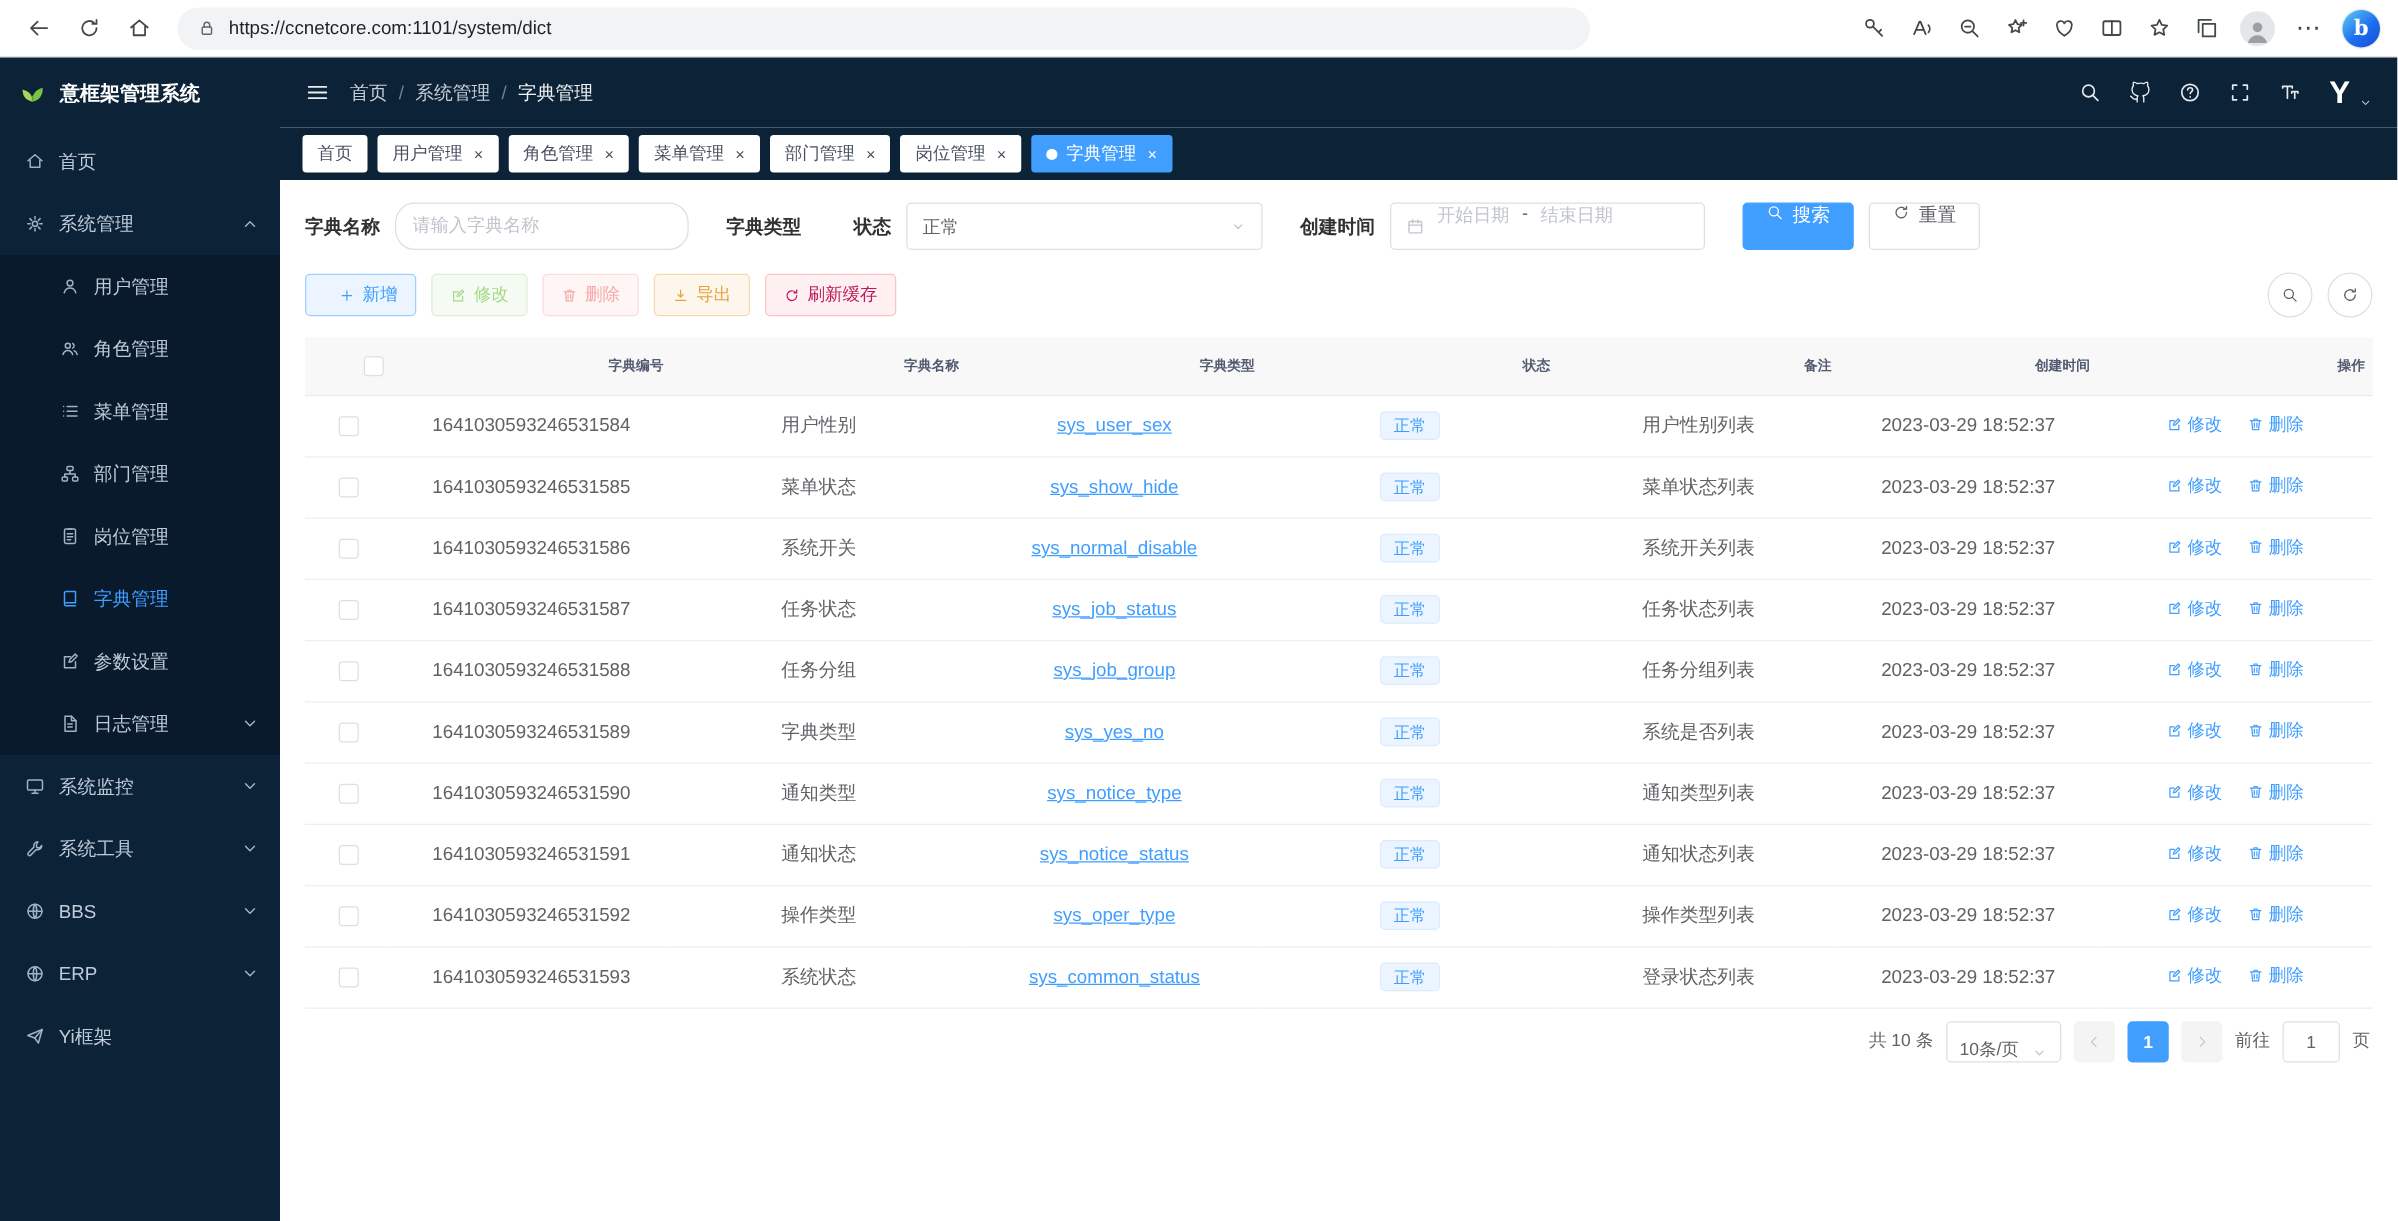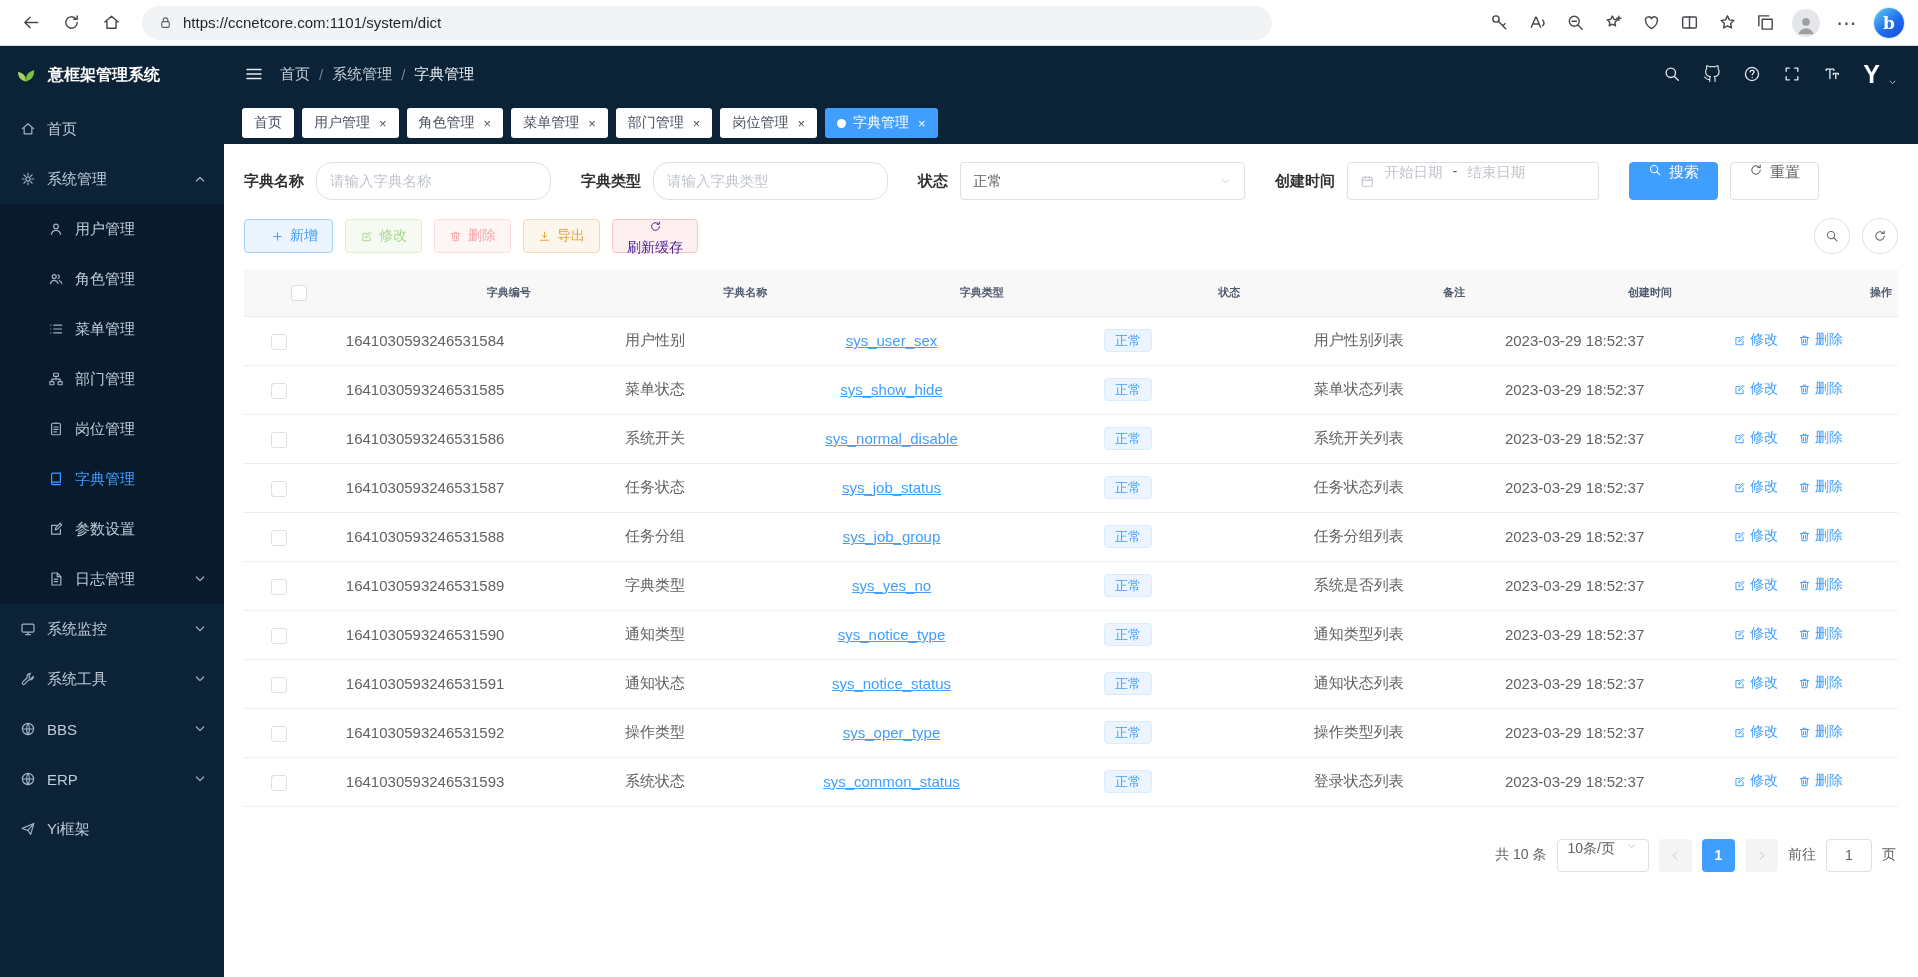--- a/index.html
+++ b/index.html
@@ -70,35 +70,35 @@
   .btn [data-icon]{ font-size:14px; }
   .btn.primary{ background:#409eff; border-color:#409eff; color:#fff; margin-right:12px; }
 
   .toolbar{ display:flex; align-items:center; gap:12px; margin-top:18px; }
   .tbtn{ height:34px; border-radius:4px; font-size:14px; display:inline-flex; align-items:center; gap:6px; padding:0 14px; cursor:pointer; border:1px solid; font-family:inherit; white-space:nowrap; }
   .tbtn [data-icon]{ font-size:13px; }
   .tbtn.add{ background:#ecf5ff; border-color:#a0cfff; color:#409eff;padding-left:26px; }
   .tbtn.edit{ background:#f0f9eb; border-color:#c2e7b0; color:#67c23a; opacity:.6; cursor:not-allowed; }
   .tbtn.del{ background:#fef0f0; border-color:#fbc4c4; color:#f56c6c; opacity:.6; cursor:not-allowed; }
   .tbtn.export{ background:#fdf6ec; border-color:#f5dab1; color:#e6a23c; }
-  .tbtn.cache{ background:#fef0f0; border-color:#fbc4c4; color:#4c1d95;flex-direction:column; }
+  .tbtn.cache{ background:#fef0f0; border-color:#fbc4c4; color:#be185d; }
   .tool-right{ margin-left:auto; display:flex; gap:12px; }
   .circle-btn{ width:36px; height:36px; border-radius:50%; border:1px solid #dcdfe6; background:#fff; color:#606266; display:flex; align-items:center; justify-content:center; font-size:14px; cursor:pointer; }
 
   table{ width:100%; border-collapse:collapse; table-layout:fixed; margin-top:16px; }
   thead th{ background:#f8f8f9; color:#515a6e; font-weight:700; font-size:11px; height:46px; text-align:right; border-bottom:1px solid #e8eaec; padding:0 6px; }
   tbody td{ height:49px; text-align:center; font-size:15px; color:#606266; border-bottom:1px solid #ebeef5; padding:0 6px; overflow:hidden; white-space:nowrap; text-overflow:ellipsis; }
   .cb{ width:16px; height:16px; border:1px solid #dcdfe6; border-radius:3px; display:inline-block; background:#fff; vertical-align:middle; cursor:pointer; }
   .tlink{ color:#409eff; text-decoration:underline; cursor:pointer; }
   .tag{ display:inline-block; background:#ecf5ff; border:1px solid #d9ecff; color:#409eff; font-size:13px; padding:3px 10px; border-radius:4px; line-height:1.2; }
   .op{ color:#409eff; font-size:14px; display:inline-flex; align-items:center; gap:4px; cursor:pointer; margin:0 8px; }
   .op [data-icon]{ font-size:13px; }
 
-  .pager{ display:flex; align-items:center; justify-content:flex-end; gap:10px; margin-top:32px; font-size:14px; color:#606266; padding-right:2px; }
-  .psel{ height:33px; border:1px solid #dcdfe6; border-radius:4px; display:flex; align-items:flex-start; gap:10px; padding:0 10px; cursor:pointer; }
+  .pager{ display:flex; align-items:center; justify-content:flex-end; gap:10px; margin-top:10px; font-size:14px; color:#606266; padding-right:2px; }
+  .psel{ height:33px; border:1px solid #dcdfe6; border-radius:4px; display:flex; align-items:flex-end; gap:10px; padding:0 10px; cursor:pointer; }
   .pbtn{ width:33px; height:33px; border-radius:4px; background:#f4f4f5; color:#c0c4cc; display:flex; align-items:center; justify-content:center; font-size:13px; cursor:pointer; }
   .pcur{ width:33px; height:33px; border-radius:4px; background:#409eff; color:#fff; display:flex; align-items:center; justify-content:center; font-weight:700; cursor:pointer; }
   .goto-input{ width:46px; height:33px; border:1px solid #dcdfe6; border-radius:4px; text-align:center; font-size:14px; color:#606266; outline:none; font-family:inherit; }
 </style>
 </head>
 <body>
 
 <div class="browser-bar">
   <button class="nav-btn">
       <span data-icon="back-icon">
@@ -501,21 +501,20 @@
 
     <div class="content">
 
       <div class="filters">
         <div class="fgroup">
           <span class="flabel">字典名称</span>
           <input class="tinput" placeholder="请输入字典名称" style="">
         </div>
         <div class="fgroup">
           <span class="flabel">字典类型</span>
-          <input class="tinput" placeholder="请输入字典类型" style="">
         </div>
         <div class="fgroup">
           <span class="flabel">状态</span>
           <div class="select">
             <span>正常</span>
             <span class="caret" data-icon="chevron-down-icon">
                 <svg viewBox="0 0 20 20">
                   <path d="M5.5 7.5L10 12l4.5-4.5"></path>
                 </svg>
               </span>

